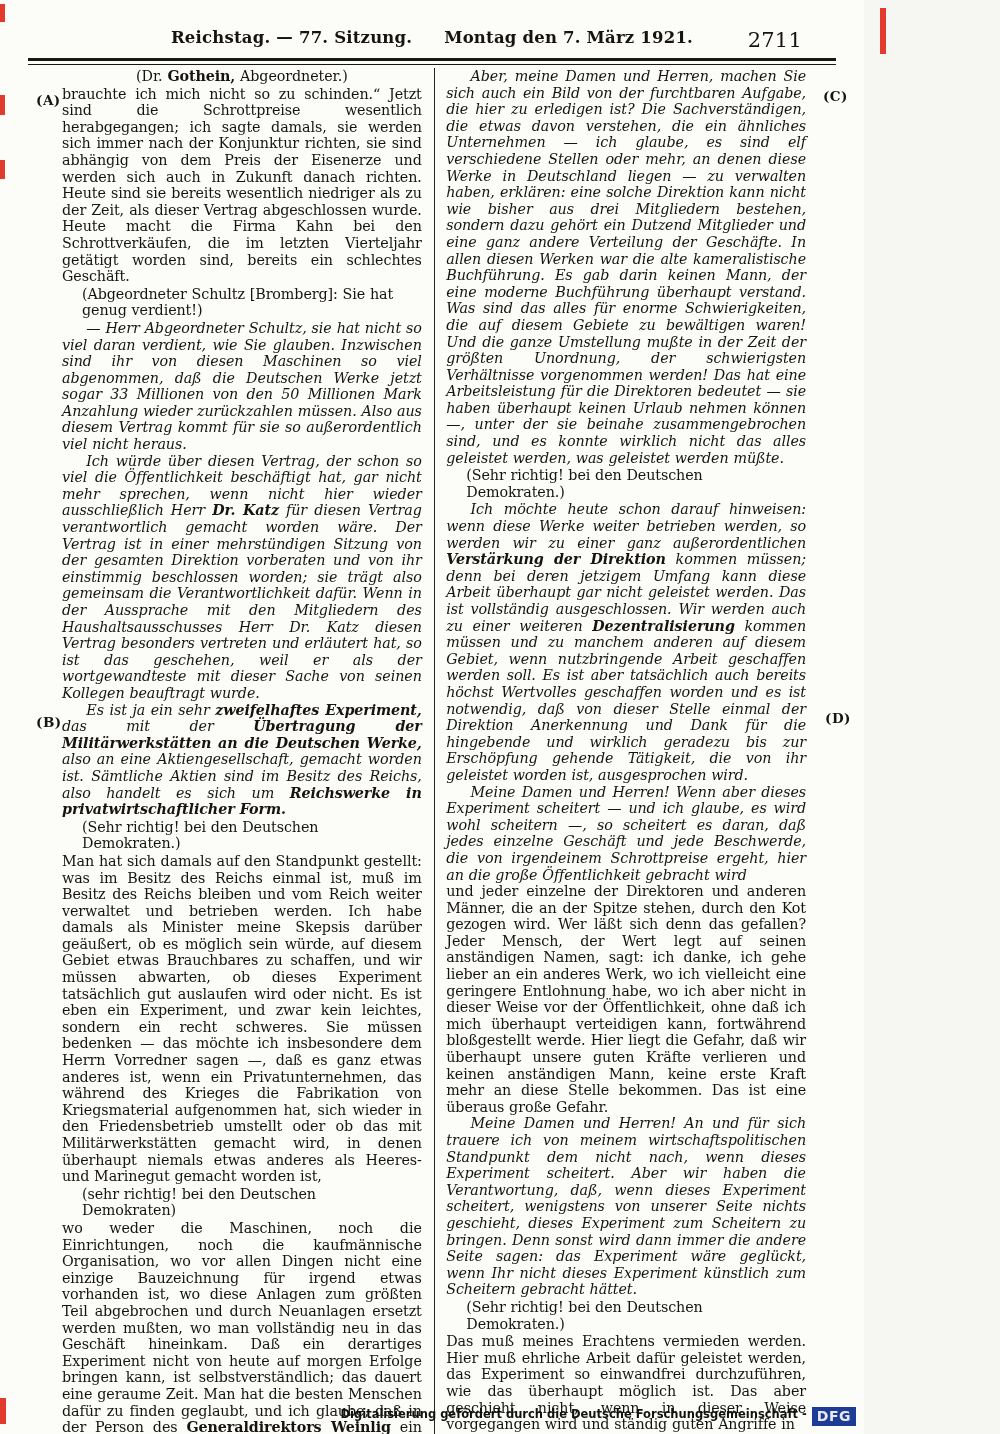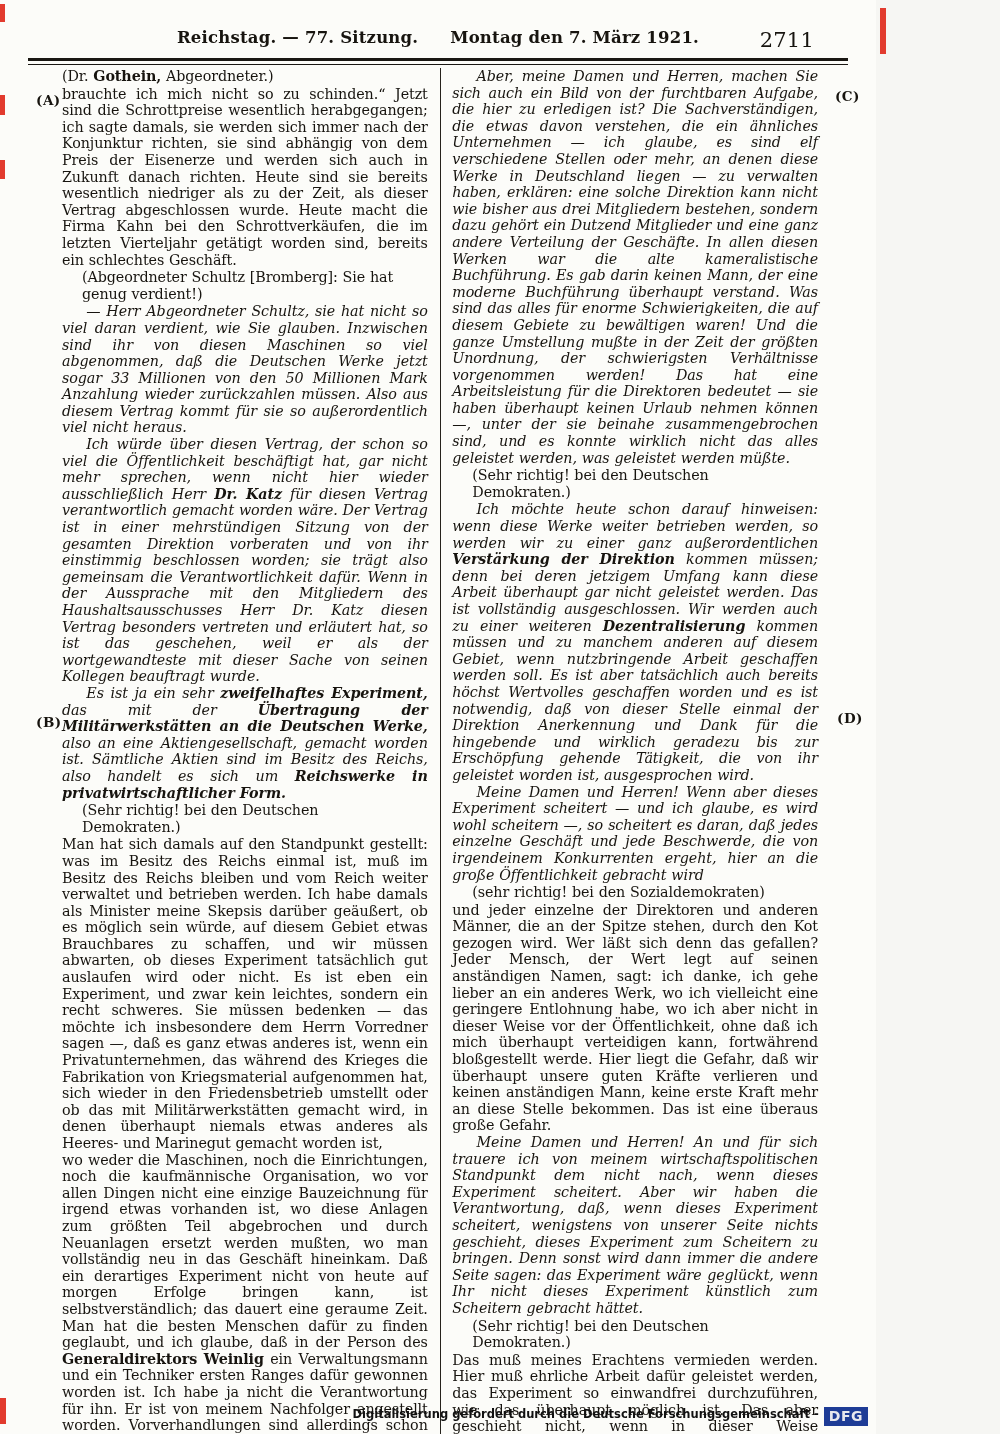--- a/index.html
+++ b/index.html
@@ -7,21 +7,20 @@
     width: 1000px; height: 1434px;
     background: #f6f6f3;
     overflow: hidden;
     font-family: "DejaVu Serif", "Liberation Serif", serif;
     color: #17140f;
   }
   .page {
     position: relative;
     width: 864px; height: 1434px;
     background: var(--paper, #fcfcf9);
-    padding-left: 12px;
   }
   
   .header {
     position: absolute; top: 28px; left: 30px; right: 30px;
     height: 26px;
     text-align: center;
     font-weight: bold;
     font-size: 16.5px;
     letter-spacing: .2px;
     white-space: nowrap;
@@ -52,21 +51,21 @@
     word-spacing: 0.4px;
   }
   .col-divider {
     width: 1.5px; background: #26221c;
     margin: 0 11px 0 12px;
     flex: 0 0 auto;
   }
   .block { margin: 0; }
   .block.paragraph { text-align: justify; }
   .block.paragraph.indent { text-indent: 1.7em; font-style: italic; }
-  .block.speaker-note { text-align: left; margin-bottom: 1px; }
+  .block.speaker-note { text-align: center; margin-bottom: 1px; }
   .block.interjection { text-align: left; padding: 0 1.4em; margin: 1px 0; }
   .block.signature { text-align: left; padding-right: 68px; margin-top: 2px; }
   .bold { font-weight: bold; }
   
   .margin-marker {
     position: absolute;
     font-family: "DejaVu Serif", serif;
     font-size: 13.5px; font-weight: bold; letter-spacing: .5px;
   }
   #marker-a { left: 36px; top: 92px; }
@@ -123,29 +122,29 @@
   <div class="columns">
     <div class="col" id="left-col">
         <div class="block speaker-note"><span>(Dr. </span><span class="bold">Gothein,</span><span> Abgeordneter.)</span></div>
         <div class="block paragraph"><span>brauchte ich mich nicht so zu schinden.“ Jetzt sind die Schrottpreise wesentlich herabgegangen; ich sagte damals, sie werden sich immer nach der Konjunktur richten, sie sind abhängig von dem Preis der Eisenerze und werden sich auch in Zukunft danach richten. Heute sind sie bereits wesentlich niedriger als zu der Zeit, als dieser Vertrag abgeschlossen wurde. Heute macht die Firma Kahn bei den Schrottverkäufen, die im letzten Vierteljahr getätigt worden sind, bereits ein schlechtes Geschäft.</span></div>
         <div class="block interjection"><span>(Abgeordneter Schultz [Bromberg]: Sie hat genug verdient!)</span></div>
         <div class="block paragraph indent"><span>— Herr Abgeordneter Schultz, sie hat nicht so viel daran verdient, wie Sie glauben. Inzwischen sind ihr von diesen Maschinen so viel abgenommen, daß die Deutschen Werke jetzt sogar 33 Millionen von den 50 Millionen Mark Anzahlung wieder zurückzahlen müssen. Also aus diesem Vertrag kommt für sie so außerordentlich viel nicht heraus.</span></div>
         <div class="block paragraph indent"><span>Ich würde über diesen Vertrag, der schon so viel die Öffentlichkeit beschäftigt hat, gar nicht mehr sprechen, wenn nicht hier wieder ausschließlich Herr </span><span class="bold">Dr. Katz</span><span> für diesen Vertrag verantwortlich gemacht worden wäre. Der Vertrag ist in einer mehrstündigen Sitzung von der gesamten Direktion vorberaten und von ihr einstimmig beschlossen worden; sie trägt also gemeinsam die Verantwortlichkeit dafür. Wenn in der Aussprache mit den Mitgliedern des Haushaltsausschusses Herr Dr. Katz diesen Vertrag besonders vertreten und erläutert hat, so ist das geschehen, weil er als der wortgewandteste mit dieser Sache von seinen Kollegen beauftragt wurde.</span></div>
         <div class="block paragraph indent"><span>Es ist ja ein sehr </span><span class="bold">zweifelhaftes Experiment,</span><span> das mit der </span><span class="bold">Übertragung der Militärwerkstätten an die Deutschen Werke,</span><span> also an eine Aktiengesellschaft, gemacht worden ist. Sämtliche Aktien sind im Besitz des Reichs, also handelt es sich um </span><span class="bold">Reichswerke in privatwirtschaftlicher Form.</span></div>
         <div class="block interjection"><span>(Sehr richtig! bei den Deutschen Demokraten.)</span></div>
         <div class="block paragraph"><span>Man hat sich damals auf den Standpunkt gestellt: was im Besitz des Reichs einmal ist, muß im Besitz des Reichs bleiben und vom Reich weiter verwaltet und betrieben werden. Ich habe damals als Minister meine Skepsis darüber geäußert, ob es möglich sein würde, auf diesem Gebiet etwas Brauchbares zu schaffen, und wir müssen abwarten, ob dieses Experiment tatsächlich gut auslaufen wird oder nicht. Es ist eben ein Experiment, und zwar kein leichtes, sondern ein recht schweres. Sie müssen bedenken — das möchte ich insbesondere dem Herrn Vorredner sagen —, daß es ganz etwas anderes ist, wenn ein Privatunternehmen, das während des Krieges die Fabrikation von Kriegsmaterial aufgenommen hat, sich wieder in den Friedensbetrieb umstellt oder ob das mit Militärwerkstätten gemacht wird, in denen überhaupt niemals etwas anderes als Heeres- und Marinegut gemacht worden ist,</span></div>
+        <div class="block interjection"><span>(sehr richtig! bei den Deutschen Demokraten)</span></div>
         <div class="block paragraph"><span>wo weder die Maschinen, noch die Einrichtungen, noch die kaufmännische Organisation, wo vor allen Dingen nicht eine einzige Bauzeichnung für irgend etwas vorhanden ist, wo diese Anlagen zum größten Teil abgebrochen und durch Neuanlagen ersetzt werden mußten, wo man vollständig neu in das Geschäft hineinkam. Daß ein derartiges Experiment nicht von heute auf morgen Erfolge bringen kann, ist selbstverständlich; das dauert eine geraume Zeit. Man hat die besten Menschen dafür zu finden geglaubt, und ich glaube, daß in der Person des </span><span class="bold">Generaldirektors Weinlig</span><span> ein Verwaltungsmann und ein Techniker ersten Ranges dafür gewonnen worden ist. Ich habe ja nicht die Verantwortung für ihn. Er ist von meinem Nachfolger angestellt worden. Vorverhandlungen sind allerdings schon geführt worden, während ich das </span><span class="bold">Ministerium noch verwaltete.</span></div>
       </div>
     <div class="col-divider"></div>
     <div class="col" id="right-col">
         <div class="block paragraph indent"><span>Aber, meine Damen und Herren, machen Sie sich auch ein Bild von der furchtbaren Aufgabe, die hier zu erledigen ist? Die Sachverständigen, die etwas davon verstehen, die ein ähnliches Unternehmen — ich glaube, es sind elf verschiedene Stellen oder mehr, an denen diese Werke in Deutschland liegen — zu verwalten haben, erklären: eine solche Direktion kann nicht wie bisher aus drei Mitgliedern bestehen, sondern dazu gehört ein Dutzend Mitglieder und eine ganz andere Verteilung der Geschäfte. In allen diesen Werken war die alte kameralistische Buchführung. Es gab darin keinen Mann, der eine moderne Buchführung überhaupt verstand. Was sind das alles für enorme Schwierigkeiten, die auf diesem Gebiete zu bewältigen waren! Und die ganze Umstellung mußte in der Zeit der größten Unordnung, der schwierigsten Verhältnisse vorgenommen werden! Das hat eine Arbeitsleistung für die Direktoren bedeutet — sie haben überhaupt keinen Urlaub nehmen können —, unter der sie beinahe zusammengebrochen sind, und es konnte wirklich nicht das alles geleistet werden, was geleistet werden müßte.</span></div>
         <div class="block interjection"><span>(Sehr richtig! bei den Deutschen Demokraten.)</span></div>
         <div class="block paragraph indent"><span>Ich möchte heute schon darauf hinweisen: wenn diese Werke weiter betrieben werden, so werden wir zu einer ganz außerordentlichen </span><span class="bold">Verstärkung der Direktion</span><span> kommen müssen; denn bei deren jetzigem Umfang kann diese Arbeit überhaupt gar nicht geleistet werden. Das ist vollständig ausgeschlossen. Wir werden auch zu einer weiteren </span><span class="bold">Dezentralisierung</span><span> kommen müssen und zu manchem anderen auf diesem Gebiet, wenn nutzbringende Arbeit geschaffen werden soll. Es ist aber tatsächlich auch bereits höchst Wertvolles geschaffen worden und es ist notwendig, daß von dieser Stelle einmal der Direktion Anerkennung und Dank für die hingebende und wirklich geradezu bis zur Erschöpfung gehende Tätigkeit, die von ihr geleistet worden ist, ausgesprochen wird.</span></div>
-        <div class="block paragraph indent"><span>Meine Damen und Herren! Wenn aber dieses Experiment scheitert — und ich glaube, es wird wohl scheitern —, so scheitert es daran, daß jedes einzelne Geschäft und jede Beschwerde, die von irgendeinem Konkurrenten ergeht, hier an die große Öffentlichkeit gebracht wird</span></div>
-        <div class="block interjection"><span>(sehr richtig! bei den Sozialdemokraten)</span></div>
+        <div class="block paragraph indent"><span>Meine Damen und Herren! Wenn aber dieses Experiment scheitert — und ich glaube, es wird wohl scheitern —, so scheitert es daran, daß jedes einzelne Geschäft und jede Beschwerde, die von irgendeinem Schrottpreise ergeht, hier an die große Öffentlichkeit gebracht wird</span></div>
         <div class="block paragraph"><span>und jeder einzelne der Direktoren und anderen Männer, die an der Spitze stehen, durch den Kot gezogen wird. Wer läßt sich denn das gefallen? Jeder Mensch, der Wert legt auf seinen anständigen Namen, sagt: ich danke, ich gehe lieber an ein anderes Werk, wo ich vielleicht eine geringere Entlohnung habe, wo ich aber nicht in dieser Weise vor der Öffentlichkeit, ohne daß ich mich überhaupt verteidigen kann, fortwährend bloßgestellt werde. Hier liegt die Gefahr, daß wir überhaupt unsere guten Kräfte verlieren und keinen anständigen Mann, keine erste Kraft mehr an diese Stelle bekommen. Das ist eine überaus große Gefahr.</span></div>
         <div class="block paragraph indent"><span>Meine Damen und Herren! An und für sich trauere ich von meinem wirtschaftspolitischen Standpunkt dem nicht nach, wenn dieses Experiment scheitert. Aber wir haben die Verantwortung, daß, wenn dieses Experiment scheitert, wenigstens von unserer Seite nichts geschieht, dieses Experiment zum Scheitern zu bringen. Denn sonst wird dann immer die andere Seite sagen: das Experiment wäre geglückt, wenn Ihr nicht dieses Experiment künstlich zum Scheitern gebracht hättet.</span></div>
         <div class="block interjection"><span>(Sehr richtig! bei den Deutschen Demokraten.)</span></div>
         <div class="block paragraph"><span>Das muß meines Erachtens vermieden werden. Hier muß ehrliche Arbeit dafür geleistet werden, das Experiment so einwandfrei durchzuführen, wie das überhaupt möglich ist. Das aber geschieht nicht, wenn in dieser Weise vorgegangen wird und ständig guten Angriffe in</span></div>
         <div class="block signature"><span>369*</span></div>
       </div>
   </div>
 
   <div class="footer">
     <span>Digitalisierung gefördert durch die Deutsche Forschungsgemeinschaft -</span>

